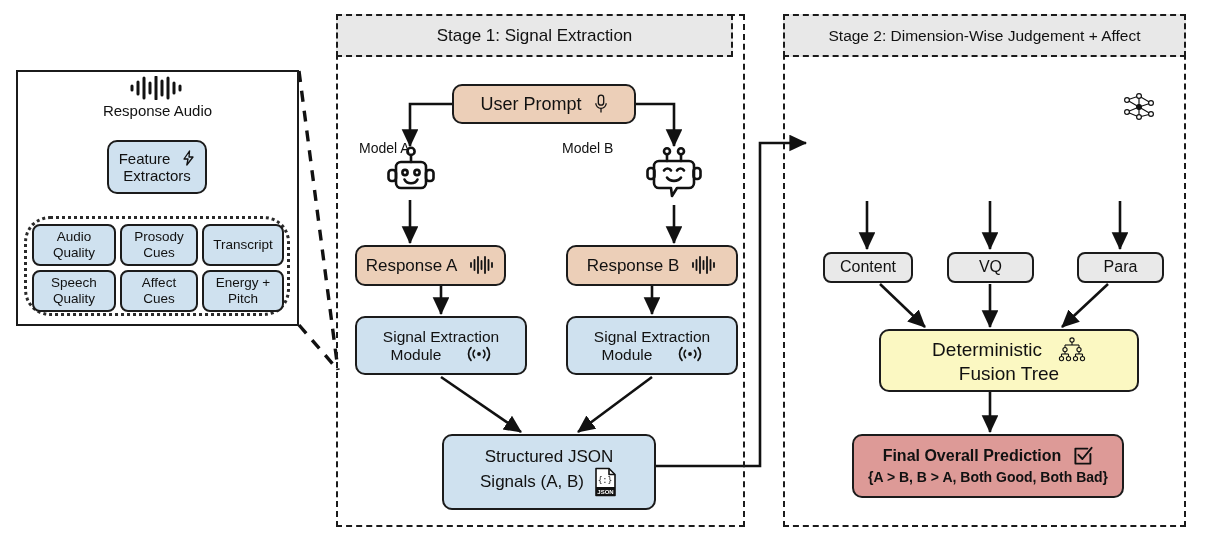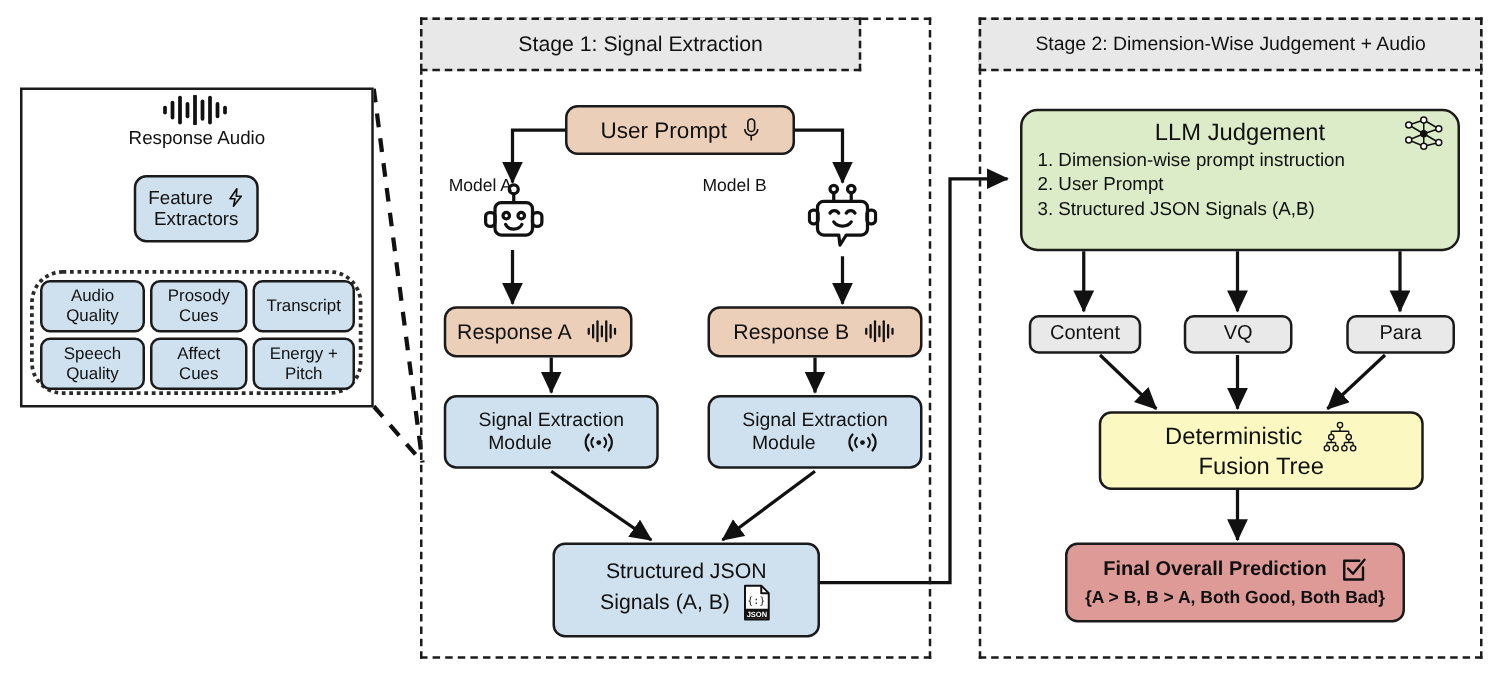--- a/index.html
+++ b/index.html
@@ -207,21 +207,21 @@
   <div class="node fill-blue" style="left:120px; top:270px; width:78px; height:42px; font-size:13.5px; border-width:2px; border-radius:8px;text-align:center;">
     <span class="ln">Affect</span>
     <span class="ln">Cues</span>
   </div>
   <div class="node fill-blue" style="left:202px; top:270px; width:82px; height:42px; font-size:13.5px; border-width:2px; border-radius:8px;">
     <span class="ln">Energy +</span>
     <span class="ln">Pitch</span>
   </div>
 
   <div class="stage-frame" style="left:336px; top:14px; width:409px; height:513px;"></div>
-  <div class="stage-header" style="left:336px; top:14px; width:353px; height:43px;">Stage 1: Signal Extraction</div>
+  <div class="stage-header" style="left:336px; top:14px; width:397px; height:43px;">Stage 1: Signal Extraction</div>
 
   <div class="node fill-peach" style="left:452px; top:84px; width:184px; height:40px; font-size:18px;">
     <span class="with-icon">
       <span class="ln">User Prompt</span>
       <span style="display:inline-block;width:14px;height:20px;">
         <svg class="icon-svg" width="14" height="20" viewBox="0 0 14 20">
           <rect x="4.3" y="1.2" width="5.4" height="10" rx="2.7" fill="none" stroke="#111" stroke-width="1.3"></rect>
           <path d="M1.8,9.2 a5.2,5.2 0 0 0 10.4,0" fill="none" stroke="#111" stroke-width="1.3"></path>
           <line x1="7" y1="14.4" x2="7" y2="18.4" stroke="#111" stroke-width="1.3"></line>
         </svg>
@@ -348,28 +348,22 @@
           <path d="M15,1.5 v6 h6" fill="none" stroke="#111" stroke-width="1.6" stroke-linejoin="round"></path>
           <text x="11" y="16" font-family="DejaVu Sans Mono, monospace" font-size="8" text-anchor="middle" fill="#111">{:}</text>
           <rect x="2" y="20" width="19" height="8" fill="#111"></rect>
           <text x="11.5" y="26.6" font-family="Liberation Sans, sans-serif" font-size="6" font-weight="bold" text-anchor="middle" fill="#fff">JSON</text>
         </svg>
       </span>
     </span>
   </div>
 
   <div class="stage-frame" style="left:783px; top:14px; width:403px; height:513px;"></div>
-  <div class="stage-header" style="left:783px; top:14px; width:403px; height:43px; font-size:15.5px;">Stage 2: Dimension-Wise Judgement + Audio</div>
-
-  <div class="node fill-green" style="left:816px; top:87px; width:352px; height:114px; align-items:stretch; justify-content:flex-start; padding:5px 12px 8px 12px; border-radius:14px;">
-    <div style="text-align:center; font-size:19px; line-height:1.25; padding-top:1px;">LLM Judgement</div>
-    <div style="text-align:left; font-size:15px; line-height:1.3;">1. Dimension-wise prompt instruction</div>
-    <div style="text-align:left; font-size:15px; line-height:1.3;">2. User Prompt</div>
-    <div style="text-align:left; font-size:15px; line-height:1.3;">3. Structured JSON Signals (A,B)</div>
-  </div>
+  <div class="stage-header" style="left:783px; top:14px; width:403px; height:43px; font-size:15.5px;">Stage 2: Dimension-Wise Judgement + Affect</div>
+
   <div class="abs" style="left:1122px; top:92px; width:34px; height:32px;">
     <svg class="icon-svg" width="34" height="32" viewBox="0 0 34 32">
       <g fill="none" stroke="#111" stroke-width="1.2">
         <line x1="5" y1="8" x2="17" y2="4"></line>
         <line x1="5" y1="8" x2="17" y2="15"></line>
         <line x1="5" y1="20" x2="17" y2="15"></line>
         <line x1="5" y1="20" x2="17" y2="25"></line>
         <line x1="17" y1="4" x2="29" y2="11"></line>
         <line x1="17" y1="15" x2="29" y2="11"></line>
         <line x1="17" y1="15" x2="29" y2="22"></line>

